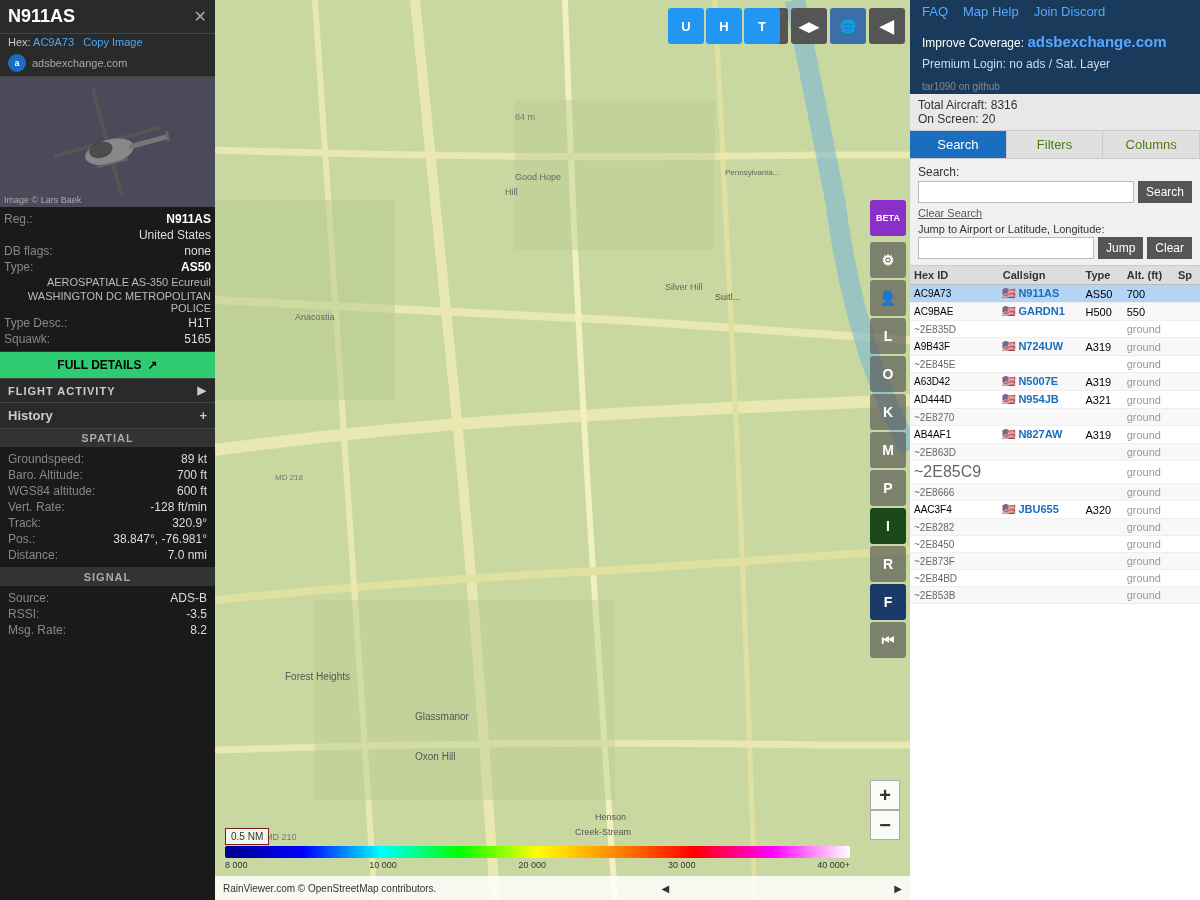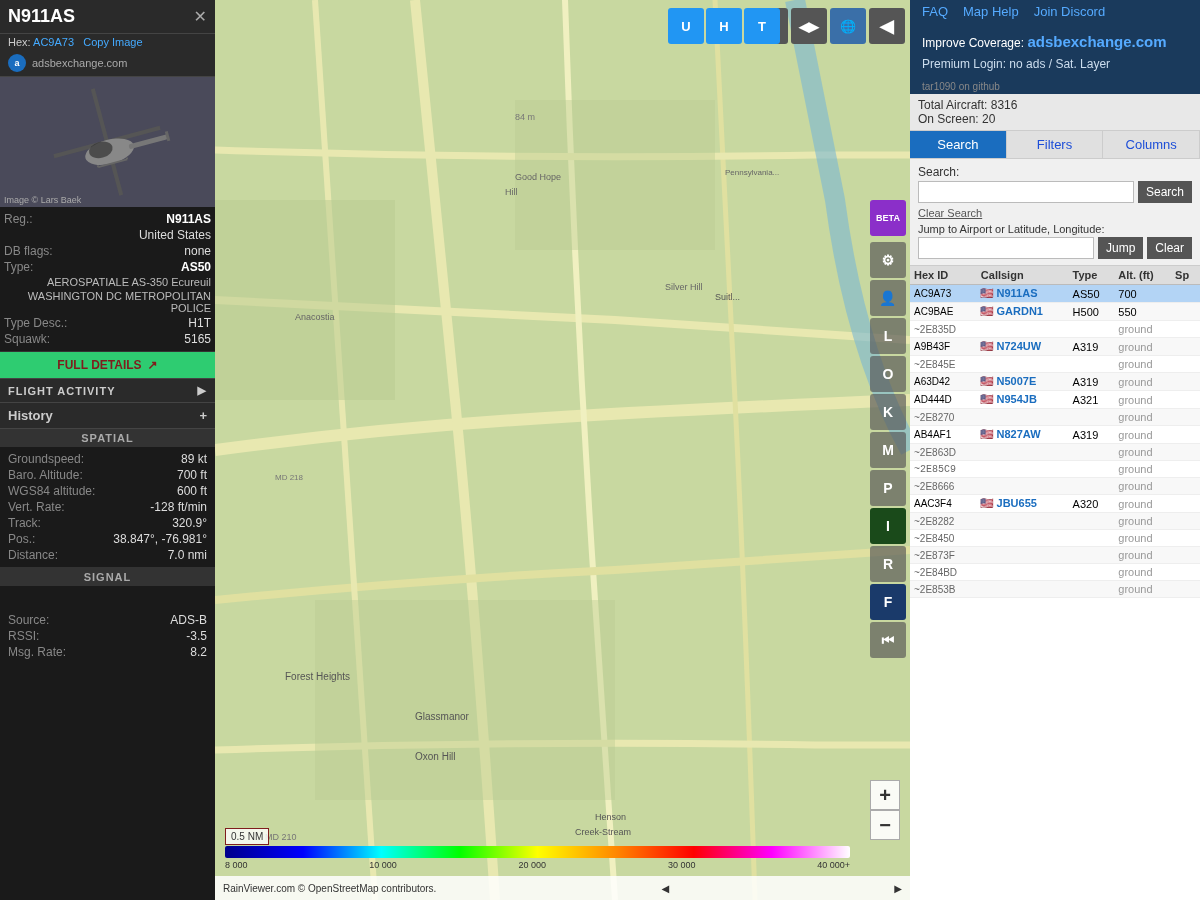--- a/index.html
+++ b/index.html
@@ -38,21 +38,21 @@
     #image-credit { position: absolute; bottom: 2px; left: 4px; font-size: 9px; color: #aaa; }
 
     #details-section { padding: 4px 4px; border-bottom: 1px solid #333; }
     .detail-row { display: flex; justify-content: space-between; padding: 1px 0; }
     .detail-label { color: #888; }
     .detail-value { color: #ddd; text-align: right; }
     .detail-value-bold { color: #fff; font-weight: bold; text-align: right; }
 
     #full-details-btn {
       background: #2ecc71;
-      color: #7f1d1d;
+      color: #000000;
       text-align: center;
       padding: 6px;
       cursor: pointer;
       font-weight: bold;
       font-size: 12px;
       display: flex;
       align-items: center;
       justify-content: center;
       gap: 6px;
     }
@@ -90,21 +90,21 @@
       background: #333;
       color: #aaa;
       text-align: center;
       padding: 3px;
       font-size: 11px;
       letter-spacing: 1px;
       font-weight: bold;
     }
 
     .spatial-section { padding: 4px 8px; border-bottom: 1px solid #333; }
-    .signal-section { padding: 4px 8px; margin-top: 22px; }
+    .signal-section { padding: 4px 8px; }
 
     
     #map-area {
       flex: 1;
       position: relative;
       overflow: hidden;
       background: #c8d8a0;
     }
 
     #map-canvas {
@@ -258,21 +258,21 @@
       display: flex;
       border-bottom: 1px solid #ccc;
     }
     .search-tab {
       flex: 1;
       padding: 6px;
       text-align: center;
       cursor: pointer;
       font-size: 13px;
       background: #e0e0e0;
-      color: #1d4ed8;
+      color: #4d7c0f;
       border-right: 1px solid #ccc;
     }
     .search-tab.active {
       background: #1a6dbf;
       color: #fff;
     }
 
     #search-section {
       padding: 6px 8px;
       background: #f0f0f0;
@@ -852,21 +852,21 @@
             <td></td>
           </tr>
           <tr class="ground">
             <td style="font-size: 10px;">~2E863D</td>
             <td style="cursor: pointer;"></td>
             <td></td>
             <td style="color: rgb(153, 153, 153);">ground</td>
             <td></td>
           </tr>
           <tr class="ground">
-            <td style="font-size: 10px; font-family: Liberation Mono, monospace;">~2E85C9</td>
+            <td style="font-size: 16px;">~2E85C9</td>
             <td style="cursor: pointer;"></td>
             <td></td>
             <td style="color: rgb(153, 153, 153);">ground</td>
             <td></td>
           </tr>
           <tr class="ground">
             <td style="font-size: 10px;">~2E8666</td>
             <td style="cursor: pointer;"></td>
             <td></td>
             <td style="color: rgb(153, 153, 153);">ground</td>

